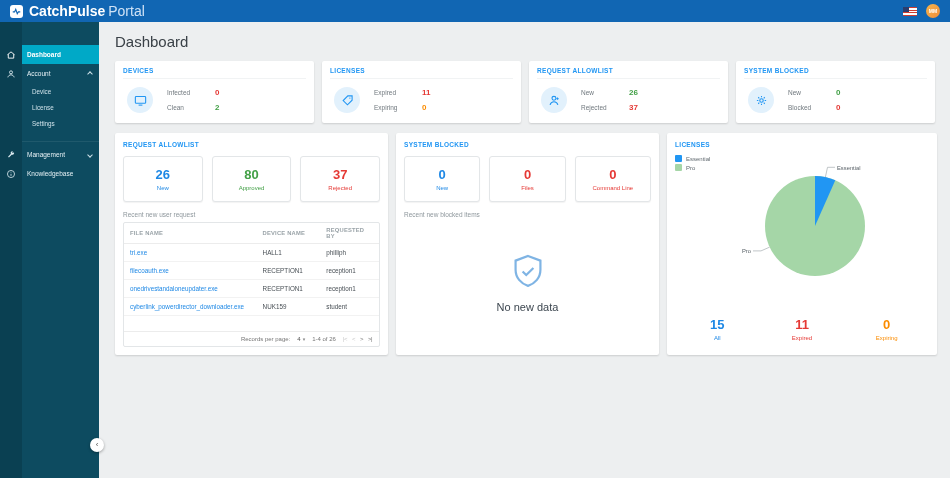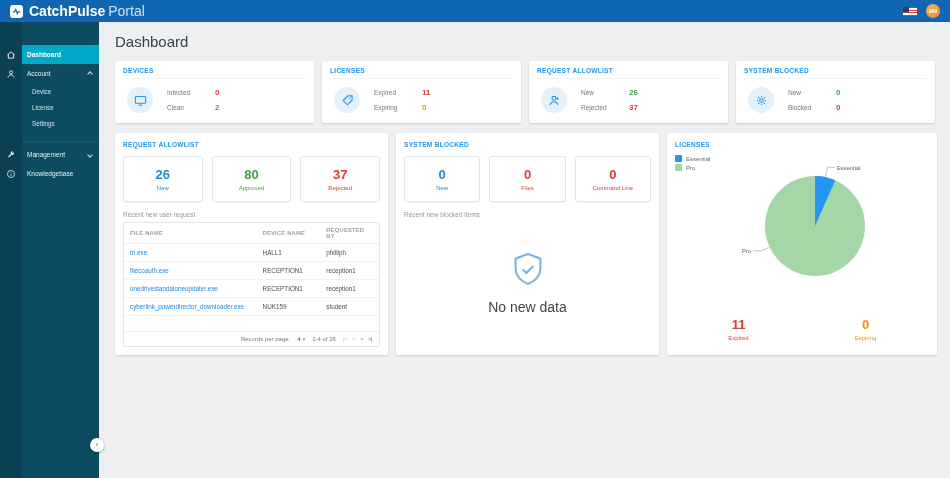--- a/index.html
+++ b/index.html
@@ -81,21 +81,21 @@
   td.file{color:#1e88e5;cursor:pointer}
   .pgn{margin-top:auto;display:flex;align-items:center;justify-content:flex-end;gap:7px;
     font-size:6px;color:#757575;padding:4px 7px;border-top:1px solid #ececec}
   .pgn-select{display:flex;align-items:center;gap:2px;cursor:pointer;color:#555}
   .pgn-caret{font-size:5px;color:#888}
   .pgn-nav{display:flex;align-items:center;gap:5px;font-size:6px}
   .pgn-btn{cursor:pointer;letter-spacing:-.5px}
   .pgn-btn.dis{color:#c7c7c7}
 
   .empty-area{flex:1;display:flex;flex-direction:column;align-items:center;justify-content:center;gap:10px}
-  .empty-text{font-size:14px;color:#3d4750}
+  .empty-text{font-size:11px;color:#3d4750}
 
   .legend{position:absolute;left:8px;top:21px}
   .legend-row{display:flex;align-items:center;gap:4px;height:9px}
   .legend-sq{width:7px;height:7px;border-radius:1px;flex:none}
   .sq-essential{background:#2196f3}
   .sq-pro{background:#a5d6a7}
   .legend-lb{font-size:6px;color:#616a70}
   .pie-svg{display:block;margin-top:2px}
   .callout-text{font-size:5.8px;fill:#5a6268}
   .lic-stats{margin-top:auto;display:flex;padding-bottom:6px}
@@ -396,20 +396,24 @@
       <svg class="pie-svg" width="254" height="142" viewBox="0 0 254 142">
         <circle cx="140" cy="76" r="50" fill="#a5d6a7"></circle>
         <path d="M140 76 L140 26 A50 50 0 0 1 160.3 30.3 Z" fill="#2196f3"></path>
         <polyline points="150.4,27.1 152.5,17.3 160,17.3" fill="none" stroke="#b0b7ba" stroke-width="0.8"></polyline>
         <text class="callout-text" x="162" y="19.5">Essential</text>
         <polyline points="94.7,97.1 86,100.9 78,100.9" fill="none" stroke="#b0b7ba" stroke-width="0.8"></polyline>
         <text class="callout-text" x="76" y="103" text-anchor="end">Pro</text>
       </svg>
       <div class="lic-stats">
         <div class="lic-stat">
+          <span class="lic-n c-blue">15</span>
+          <span class="lic-l c-blue">All</span>
+        </div>
+        <div class="lic-stat">
           <span class="lic-n c-red">11</span>
           <span class="lic-l c-red">Expired</span>
         </div>
         <div class="lic-stat">
           <span class="lic-n c-orange">0</span>
           <span class="lic-l c-orange">Expiring</span>
         </div>
       </div>
     </div>
   </div>

